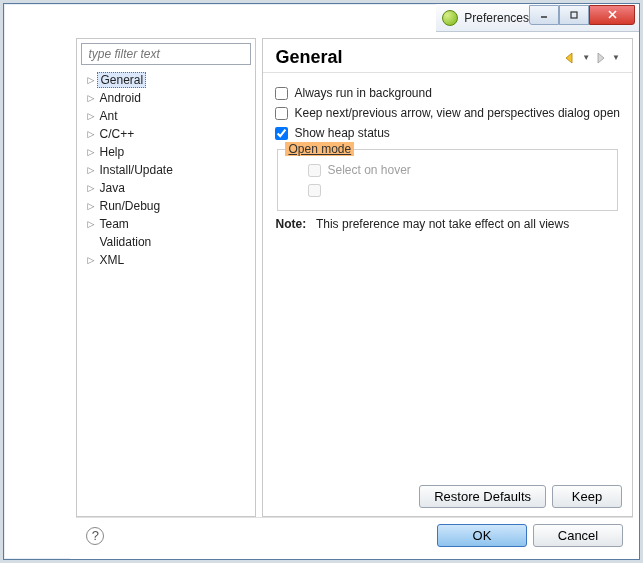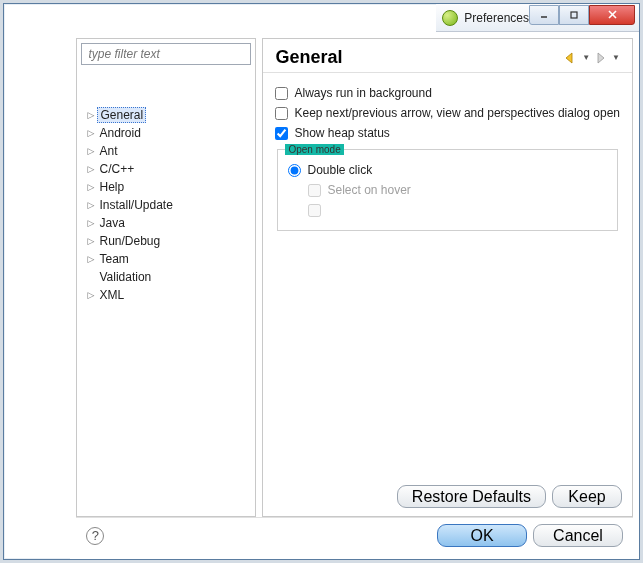--- a/index.html
+++ b/index.html
@@ -7,43 +7,43 @@
 .window { width: 637px; height: 557px; background: #fff; border: 1px solid #5a7ca0; display: flex; flex-direction: column; box-shadow: 0 0 0 1px #e8eef4 inset; align-items: flex-end; }
 .titlebar { height: 28px; background: linear-gradient(#fdfdfe, #e8eef5); display: flex; align-items: center; border-bottom: 1px solid #c0c8d4; }
 .titlebar-icon { width: 16px; height: 16px; margin: 0 6px; border-radius: 50%; background: radial-gradient(circle at 30% 30%, #d8f088, #7ab51a); border: 1px solid #5a8a0f; }
 .titlebar-text { flex: 1; font-size: 12px; color: #222; }
 .win-controls { display: flex; height: 20px; gap: 0; margin-right: 4px; margin-top: -6px; }
 .win-btn { width: 30px; height: 20px; border: 1px solid #8ea6c2; background: linear-gradient(#f2f6fb, #d3dfee); display: flex; align-items: center; justify-content: center; font-size: 10px; }
 .win-btn.min { border-radius: 0 0 0 3px; }
 .win-btn.close { width: 46px; background: linear-gradient(#f08080, #d43a2c); border-color: #a02a20; color: #fff; border-radius: 0 0 3px 0; font-size: 12px; font-weight: bold; }
 .body { flex: 1; display: flex; flex-direction: column; padding: 6px; background: #fff; }
 .main-area { flex: 1; display: flex; gap: 6px; min-height: 0; }
-.sidebar { width: 180px; display: flex; flex-direction: column; border: 1px solid #c8c8c8; gap: 35px; }
+.sidebar { width: 180px; display: flex; flex-direction: column; border: 1px solid #c8c8c8; }
 .filter-input { margin: 4px; height: 22px; padding: 2px 6px; font-size: 12px; font-style: italic; color: #777; border: 1px solid #a0a8b4; background: #fff; }
 .tree { flex: 1; padding: 2px 0; overflow: auto; font-size: 12px; color: #222; }
 .tree-item { display: flex; align-items: center; height: 18px; padding-left: 10px; cursor: default; }
 .tree-item .arrow { width: 10px; color: #777; font-size: 9px; display: inline-block; }
 .tree-item.selected .label { border: 1px dotted #3a76d0; background: #dbe8fb; padding: 0 2px; }
 .tree-item .label { padding: 0 2px; }
 .content { flex: 1; border: 1px solid #c8c8c8; display: flex; flex-direction: column; }
 .heading-row { display: flex; align-items: center; padding: 8px 12px 4px 12px; border-bottom: 1px solid #e0e0e0; }
 .heading { font-size: 18px; font-weight: bold; flex: 1; }
 .nav-arrows { display: flex; gap: 4px; font-size: 12px; align-items: center; }
 .content-body { flex: 1; padding: 10px 12px; font-size: 12px; color: #222; }
 .chk-row { display: flex; align-items: center; height: 20px; gap: 6px; }
 .chk-row input[type=checkbox], .chk-row input[type=radio] { margin: 0; }
 .fieldset { border: 1px solid #cfcfcf; margin-top: 6px; padding: 6px 10px 10px 10px; }
-.fieldset-legend { font-size: 10px; color: #333; background: #14b8a6; padding: 0 3px; margin-left: -3px; display: inline-block; position: relative; top: -14px; }
+.fieldset-legend { font-size: 12px; color: #333; background: #fdba74; padding: 0 3px; margin-left: -3px; display: inline-block; position: relative; top: -14px; text-decoration: underline; }
 .fieldset-inner { margin-top: -10px; }
 .indent { margin-left: 20px; }
 .disabled { color: #a0a0a0; }
 .note-row { margin-top: 6px; }
 .note-row b { font-weight: bold; }
 .button-row { display: flex; justify-content: flex-end; gap: 6px; padding: 8px 10px; }
-.btn { height: 23px; padding: 0 14px; font-size: 16px; background: linear-gradient(#fdfdfd, #e4e8ec); border: 1px solid #9aa4b0; border-radius: 9px; cursor: default; min-width: 70px; }
+.btn { height: 23px; padding: 0 14px; font-size: 13px; background: linear-gradient(#fdfdfd, #e4e8ec); border: 1px solid #9aa4b0; border-radius: 3px; cursor: default; min-width: 70px; }
 .btn.primary { background: linear-gradient(#cde6fb, #8fc3ee); border-color: #3a76c0; }
 .footer { display: flex; align-items: center; padding: 6px 10px; border-top: 1px solid #e0e0e0; }
 .help-icon { width: 18px; height: 18px; border: 1px solid #888; border-radius: 50%; color: #555; font-size: 13px; display: flex; align-items: center; justify-content: center; }
 .footer-spacer { flex: 1; }
 svg { display: block; }
 </style>
 </head>
 <body>
 
 <div class="window">
@@ -152,34 +152,35 @@
             <span>Keep next/previous arrow, view and perspectives dialog open</span>
           </label>
           <label class="chk-row">
             <input type="checkbox" checked="" style="">
             <span>Show heap status</span>
           </label>
 
           <fieldset class="fieldset">
             <span class="fieldset-legend">Open mode</span>
             <div class="fieldset-inner">
-              <label class="chk-row">
-                <input type="radio" name="openmode" checked="" style="">
-                <span>Double click</span>
-              </label>
               <label class="chk-row indent disabled">
                 <input type="checkbox" disabled="" style="">
                 <span>Select on hover</span>
               </label>
               <label class="chk-row indent disabled">
                 <input type="checkbox" disabled="" style="">
               </label>
             </div>
           </fieldset>
 
+          <div class="note-row">
+            <b>Note:</b>
+            <span>&nbsp;</span>
+            <span>This preference may not take effect on all views</span>
+          </div>
         </div>
 
         <div class="button-row">
           <button class="btn">Restore Defaults</button>
           <button class="btn">Keep</button>
         </div>
       </div>
 
     </div>
 

